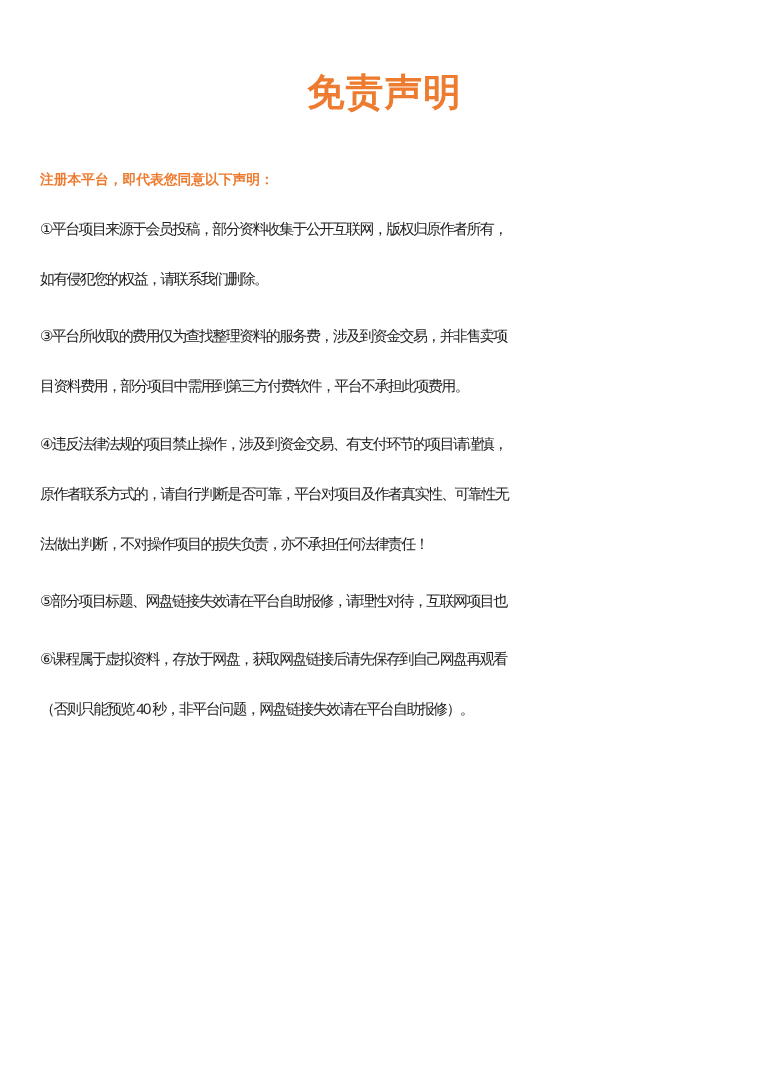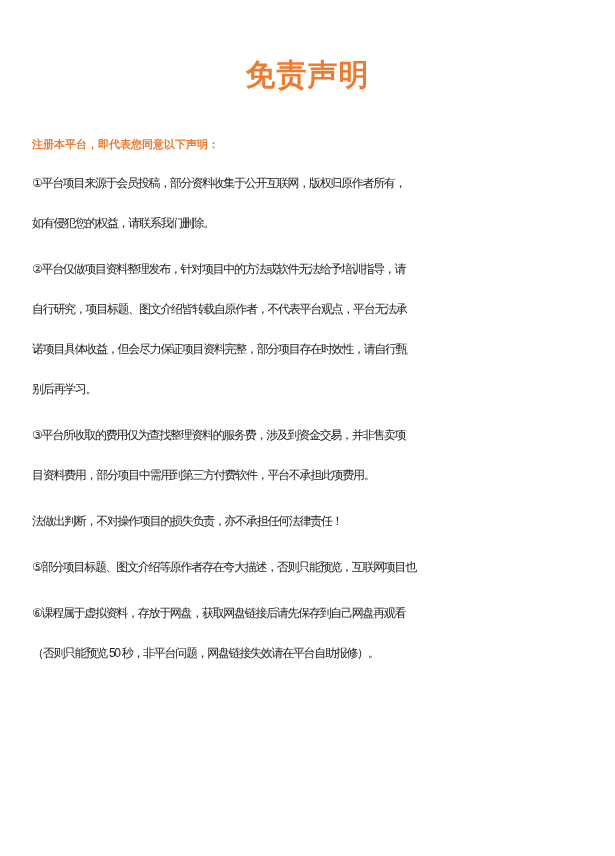--- a/index.html
+++ b/index.html
@@ -60,33 +60,29 @@
   <h1 class="doc-title">免责声明</h1>
 
   <p class="intro">注册本平台，即代表您同意以下声明：</p>
 
   <div class="content" id="paragraphs-container">
       <div class="paragraph">
         <div class="line">①平台项目来源于会员投稿，部分资料收集于公开互联网，版权归原作者所有，</div>
         <div class="line">如有侵犯您的权益，请联系我们删除。</div>
       </div>
       <div class="paragraph">
-        <div class="line">②平台仅做项目资料整理发布，针对项目中的方法或软件无法给予培训指导，请</div>
-        <div class="line">自行研究，项目标题、图文介绍皆转载自原作者，不代表平台观点，平台无法承</div>
-        <div class="line">诺项目具体收益，但会尽力保证项目资料完整，部分项目存在时效性，请自行甄</div>
-        <div class="line">别后再学习。</div>
-      </div>
-      <div class="paragraph">
         <div class="line">③平台所收取的费用仅为查找整理资料的服务费，涉及到资金交易，并非售卖项</div>
         <div class="line">目资料费用，部分项目中需用到第三方付费软件，平台不承担此项费用。</div>
       </div>
       <div class="paragraph">
+        <div class="line">④违反法律法规的项目禁止操作，涉及到资金交易、有支付环节的项目请谨慎，</div>
+        <div class="line">原作者联系方式的，请自行判断是否可靠，平台对项目及作者真实性、可靠性无</div>
         <div class="line">法做出判断，不对操作项目的损失负责，亦不承担任何法律责任！</div>
       </div>
       <div class="paragraph">
-        <div class="line">⑤部分项目标题、图文介绍等原作者存在夸大描述，否则只能预览，互联网项目也</div>
+        <div class="line">⑤部分项目标题、网盘链接失效请在平台自助报修，请理性对待，互联网项目也</div>
       </div>
       <div class="paragraph">
         <div class="line">⑥课程属于虚拟资料，存放于网盘，获取网盘链接后请先保存到自己网盘再观看</div>
-        <div class="line">（否则只能预览 50 秒，非平台问题，网盘链接失效请在平台自助报修）。</div>
+        <div class="line">（否则只能预览 40 秒，非平台问题，网盘链接失效请在平台自助报修）。</div>
       </div>
     </div>
 </div>
 
 </body></html>

